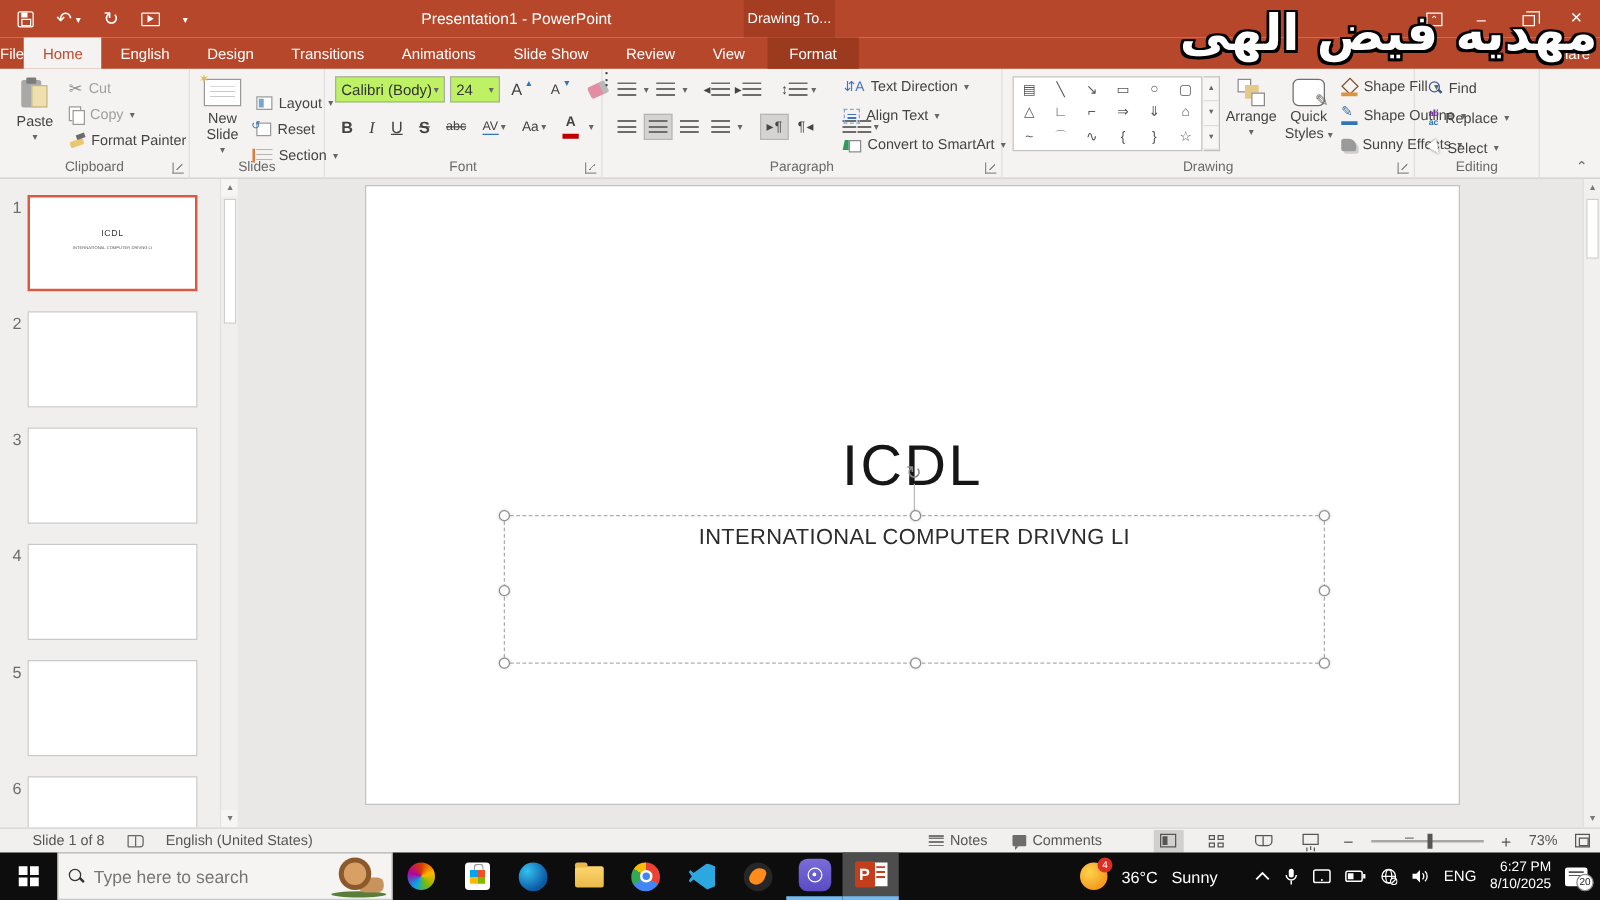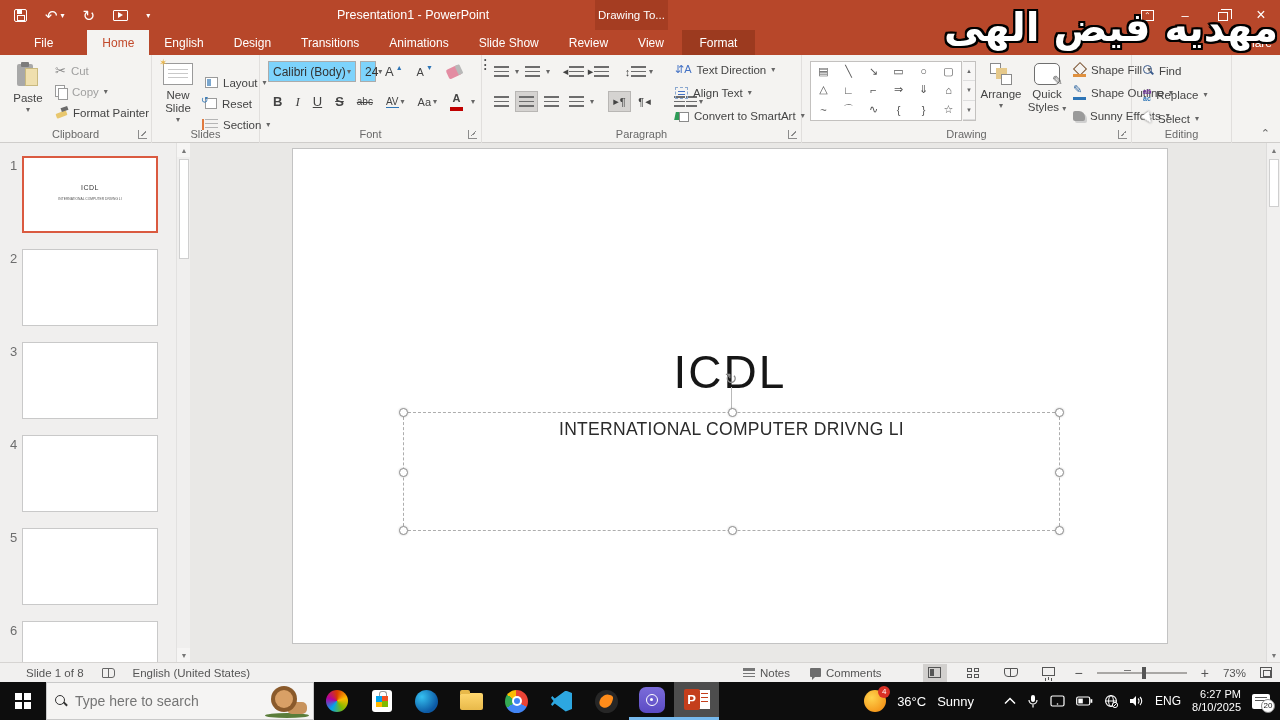--- a/index.html
+++ b/index.html
@@ -69,21 +69,21 @@
   .newslide-ic:before { content:"✶"; position:absolute; left:-5px; top:-7px; color:#e8b64c; font-size:10px; }
   .newslide-ic:after { content:""; position:absolute; left:4px; top:5px; right:4px; height:11px;
      background:repeating-linear-gradient(#c9c9c9 0 1px,transparent 1px 4px); }
   .lay-ic { width:13px; height:11px; border:1px solid #9a9a9a; background:#fff; position:relative; }
   .lay-ic:before { content:""; position:absolute; left:1px; top:1px; width:4px; height:7px; background:#7ba7ce; }
   .reset-ic { width:12px; height:11px; border:1px solid #9a9a9a; background:#fff; position:relative; }
   .reset-ic:before { content:"↺"; position:absolute; left:-5px; top:-4px; font-size:9px; color:#2e75b6; }
   .sect-ic { width:13px; height:11px; position:relative; background:repeating-linear-gradient(#b5b5b5 0 1px,transparent 1px 4px); }
   .sect-ic:before { content:""; position:absolute; left:-3px; top:0; width:2px; height:11px; background:#e07a3f; }
   
-  .combo { height:21px; background:#7dd3fc; border:1px solid #ababab; display:flex; align-items:center; font-size:12px; color:#333; padding:0 4px; justify-content:space-between; }
+  .combo { height:21px; background:#bef264; border:1px solid #ababab; display:flex; align-items:center; font-size:12px; color:#333; padding:0 4px; justify-content:space-between; }
   .fbtn { font-size:13px; color:#444; padding:0 5px; height:21px; display:flex; align-items:center; gap:2px; }
   .fbtn b { font-weight:bold; } .fbtn i { font-family:"Liberation Serif",serif; }
   .u-l { text-decoration:underline; } .s-l { text-decoration:line-through; }
   .sup { font-size:7px; color:#2e75b6; margin-top:-8px; }
   .eraser { width:14px; height:10px; background:#e38ca2; border-radius:2px; transform:rotate(-25deg); position:relative; }
   .eraser:before { content:""; position:absolute; right:-1px; top:0; width:5px; height:10px; background:#b8b8b8; border-radius:1px; }
   .fontcolor { display:flex; flex-direction:column; align-items:center; line-height:11px; padding-top:2px; }
   .fontcolor .bar { width:13px; height:4px; background:#c00000; margin-top:1px; }
   
   .il { width:15px; height:11px; display:inline-block; background:repeating-linear-gradient(#6d6d6d 0 1.5px,transparent 1.5px 4.5px); }
@@ -249,21 +249,21 @@
       </span>
     <span class="wc">–</span>
     <span class="wc">
         <span class="restore-ic"></span>
       </span>
     <span class="wc" style="font-size:16px">×</span>
   </div>
 </div>
 
 <div id="tabrow">
-  <span class="tab" style="padding:0 34px">File</span>
+  <span class="tab" style="padding:0 0">File</span>
   <span class="tab active">Home</span>
   <span class="tab">English</span>
   <span class="tab">Design</span>
   <span class="tab">Transitions</span>
   <span class="tab">Animations</span>
   <span class="tab">Slide Show</span>
   <span class="tab">Review</span>
   <span class="tab">View</span>
   <span class="tab ctx">Format</span>
 </div>
@@ -326,21 +326,21 @@
     </div>
     <div class="grp-label">Slides</div>
   </div>
 
   <div class="grp" style="left:260px;width:222px">
     <div style="position:absolute;left:8px;top:6px;display:flex;gap:4px;align-items:center">
       <div class="combo" style="width:88px">
         <span>Calibri (Body)</span>
           <span class="caret">▾</span>
       </div>
-      <div class="combo" style="width:16px">
+      <div class="combo" style="width:40px">
         <span>24</span>
           <span class="caret">▾</span>
       </div>
       <span class="fbtn">
           <span>A</span>
           <span class="sup">▲</span>
         </span>
       <span class="fbtn">
           <span style="font-size:11px">A</span>
           <span class="sup">▼</span>

